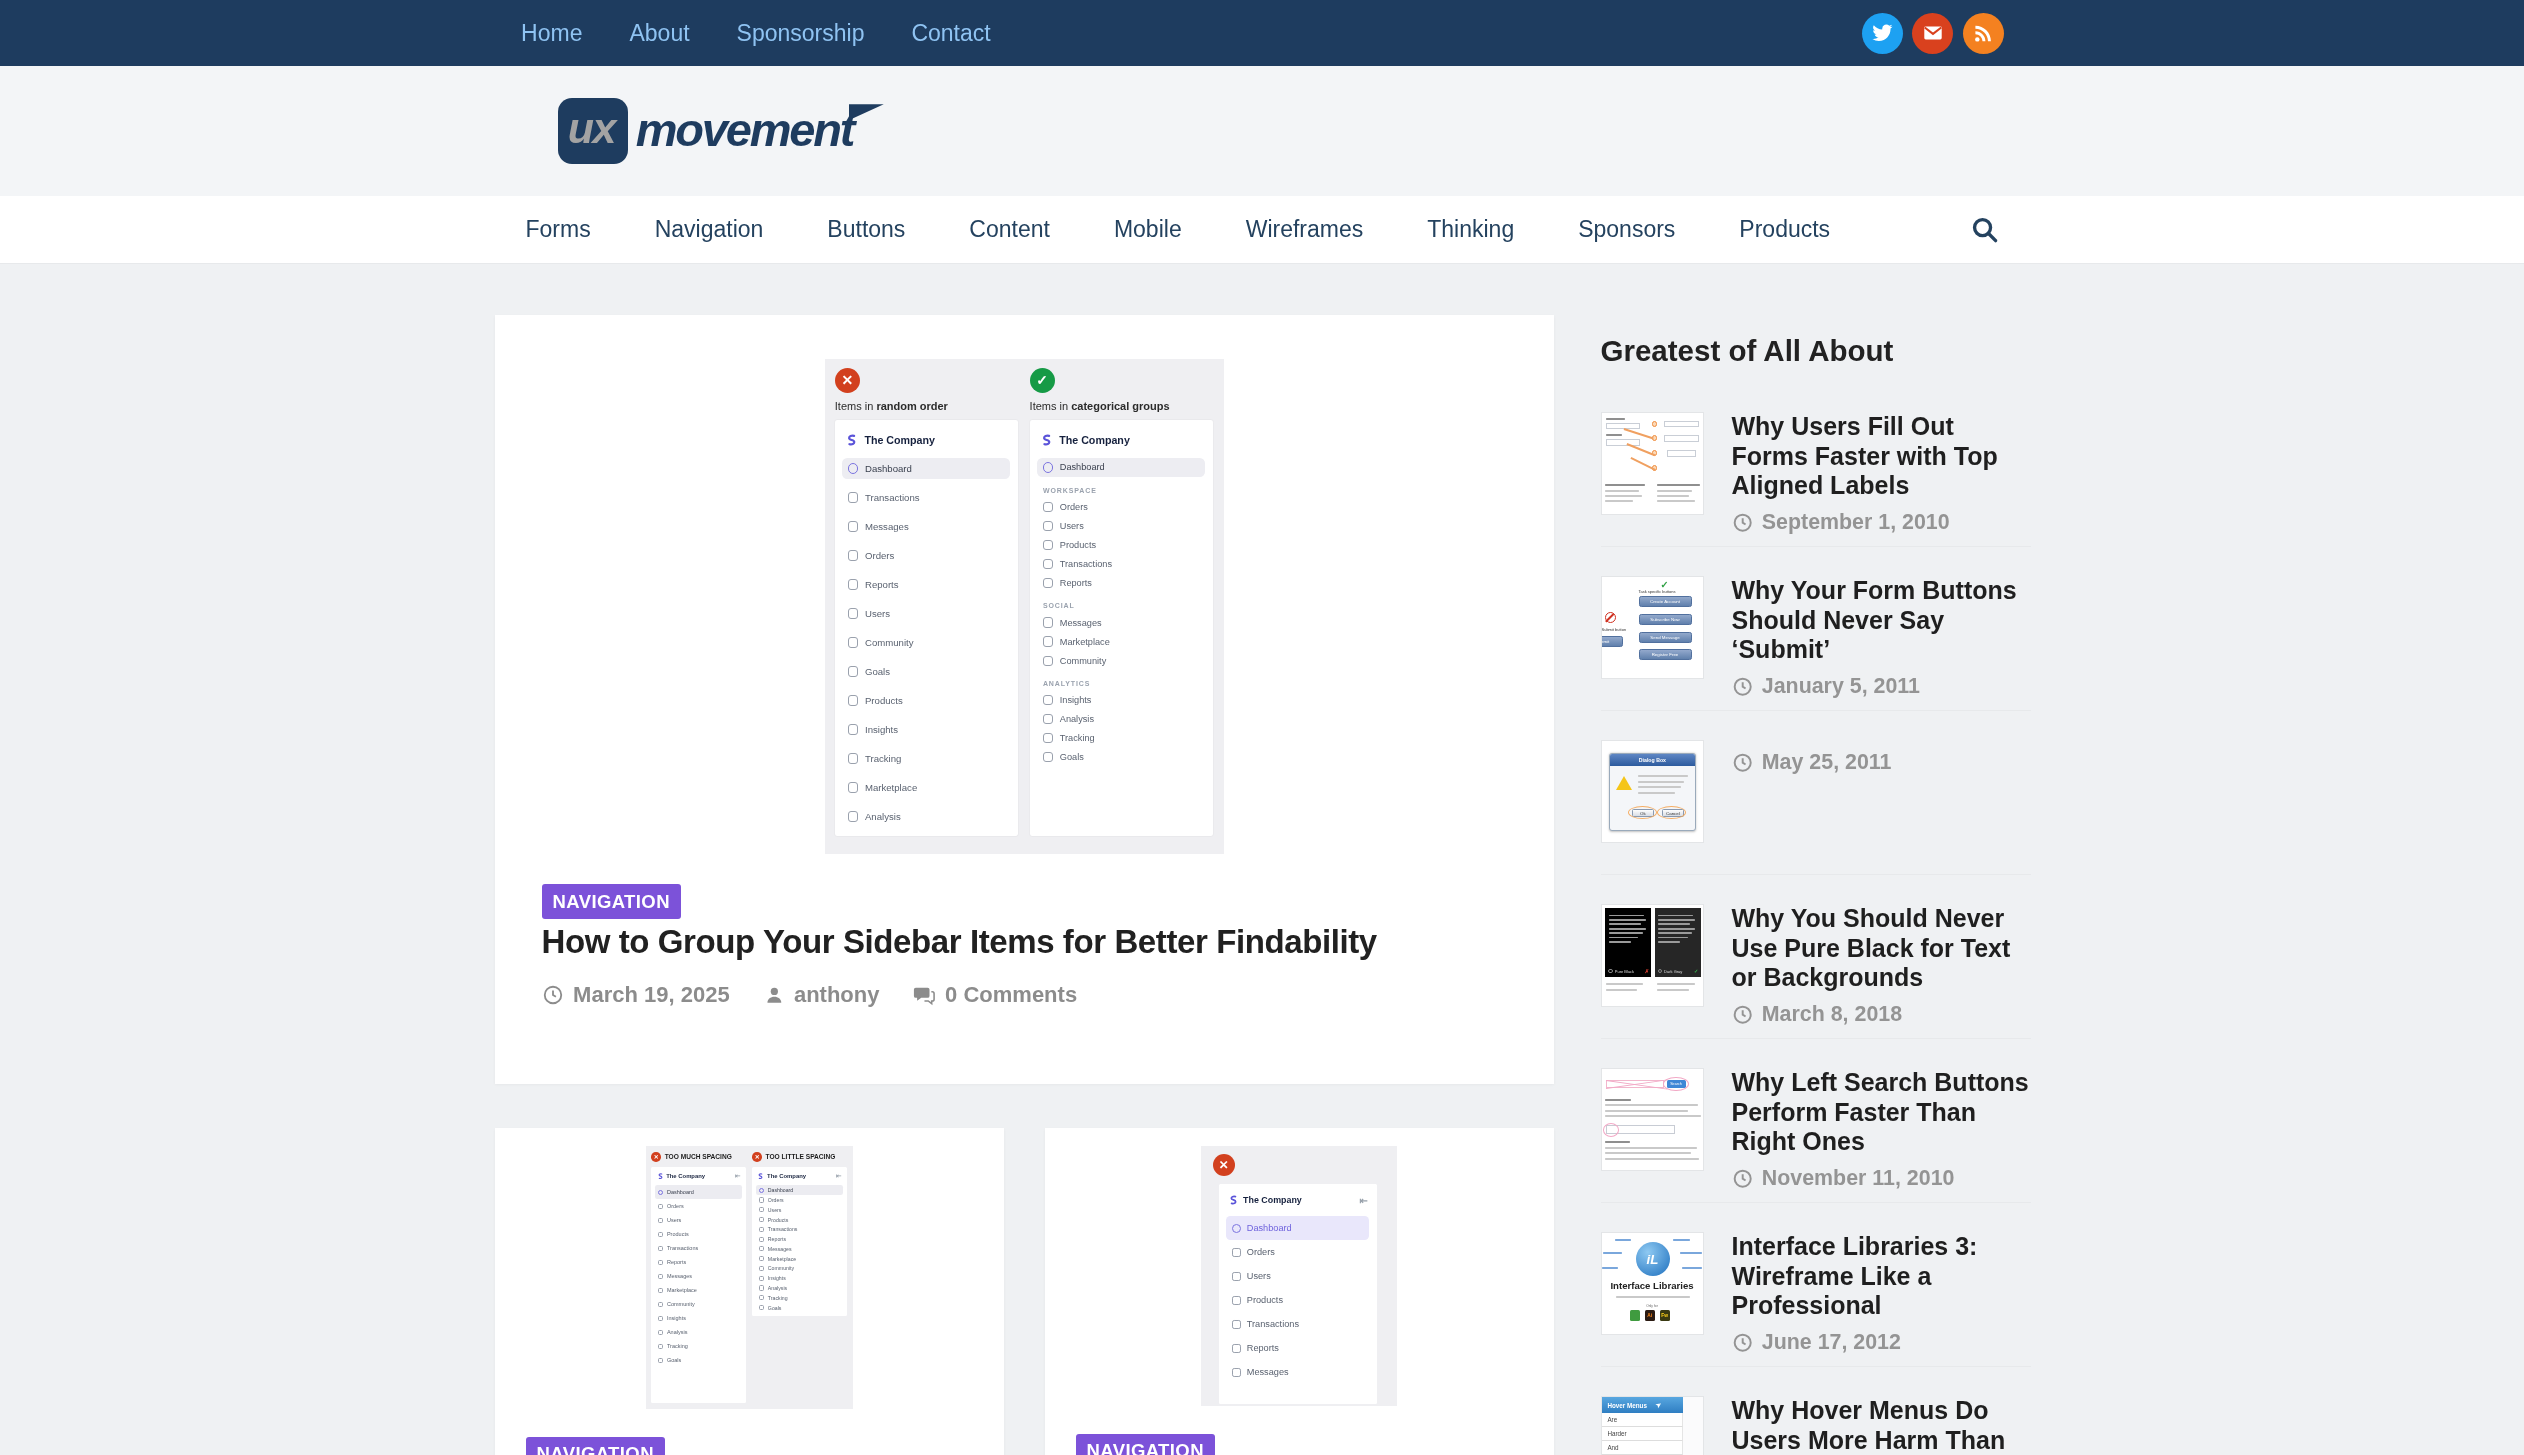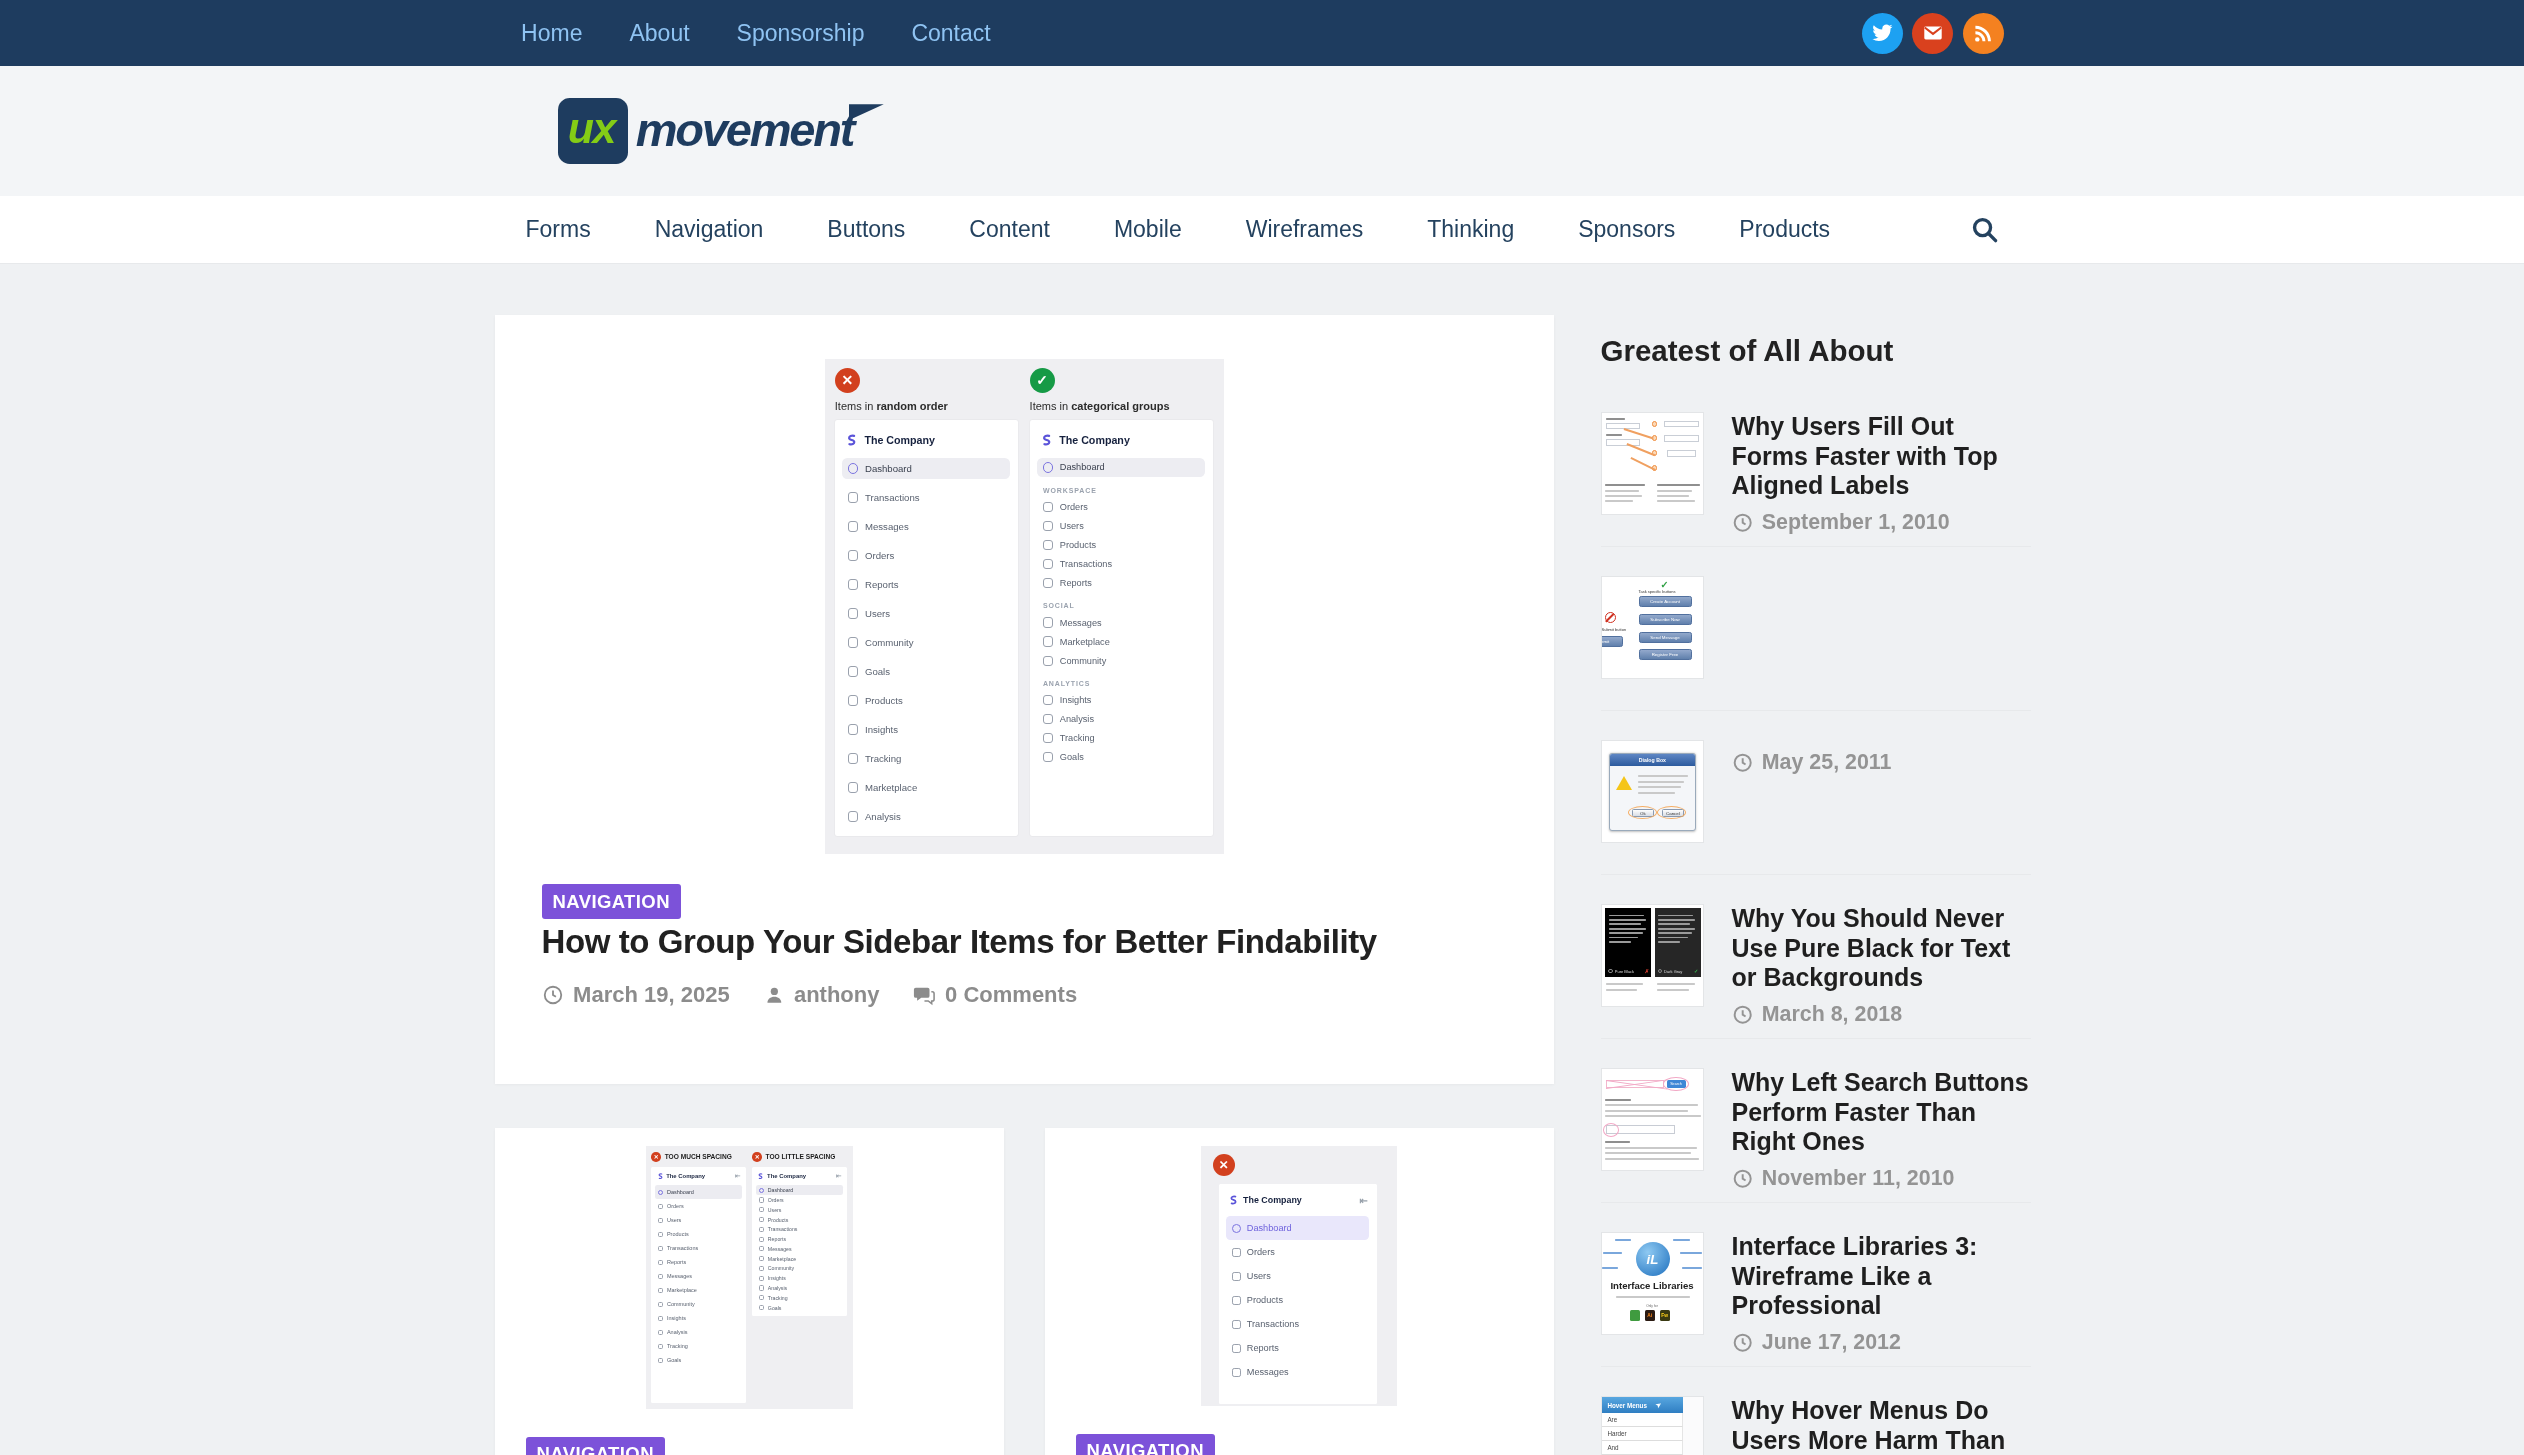--- a/index.html
+++ b/index.html
@@ -187,21 +187,21 @@
               <path d="M2.8 3.2v3.4c8 0 14.6 6.6 14.6 14.6h3.4c0-9.9-8.1-18-18-18z"></path>
             </svg>
           </a>
         </div>
     </div>
   </header>
 
   <div class="header">
     <div class="container">
       <a class="logo">
-        <span class="logo-ux" style="background: rgb(30, 60, 95); color: #84cc16;">ux</span>
+        <span class="logo-ux" style="background: rgb(30, 60, 95); color: #a3a3a3; border-radius: 14px;">ux</span>
         <span class="logo-move">movement</span>
         <span class="logo-flag"></span>
       </a>
     </div>
   </div>
 
   <nav class="mainnav">
     <div class="container mainnav-inner">
       <div class="mn-links">
           <a class="mn-link">Forms</a>
@@ -633,20 +633,30 @@
       <span class="tcap" style="left:37px;top:11.8px">Task specific buttons</span>
       <span class="bbtn" style="left:37px;top:19px">Create Account</span>
                 <span class="bbtn" style="left:37px;top:37px">Subscribe Now</span>
                 <span class="bbtn" style="left:37px;top:55px">Send Message</span>
                 <span class="bbtn" style="left:37px;top:72px">Register Free</span>
       <span class="nosym" style="left:3px;top:35px"></span>
       <span class="tcap" style="left:0px;top:50px;width:29.5px">Submit button</span>
       <span class="bbtn" style="left:-19px;top:59px;width:40px">Submit</span>
     </div>
             </a>
+     <div class="side-text">
+       <a class="side-title">Why Your Form Buttons Should Never Say ‘Submit’</a>
+       <div class="side-date">
+                <svg width="21.4" height="21.4" viewBox="0 0 24 24" fill="none" stroke="#949494" stroke-width="2.2">
+                  <circle cx="12" cy="12" r="9"></circle>
+                  <path d="M12 7v5l3.2 2"></path>
+                </svg>
+                <span>January 5, 2011</span>
+              </div>
+     </div>
    </li>
           <li class="side-item">
      <a class="side-thumb">
               <div class="th">
       <div class="dlg">
         <div class="dlg-h">Dialog Box</div>
         <span class="warn"></span>
         <span class="tl" style="left:28px;top:20.7px;width:50px"></span>
         <span class="tl" style="left:28px;top:26.6px;width:46px"></span>
         <span class="tl" style="left:28px;top:32px;width:43px"></span>

